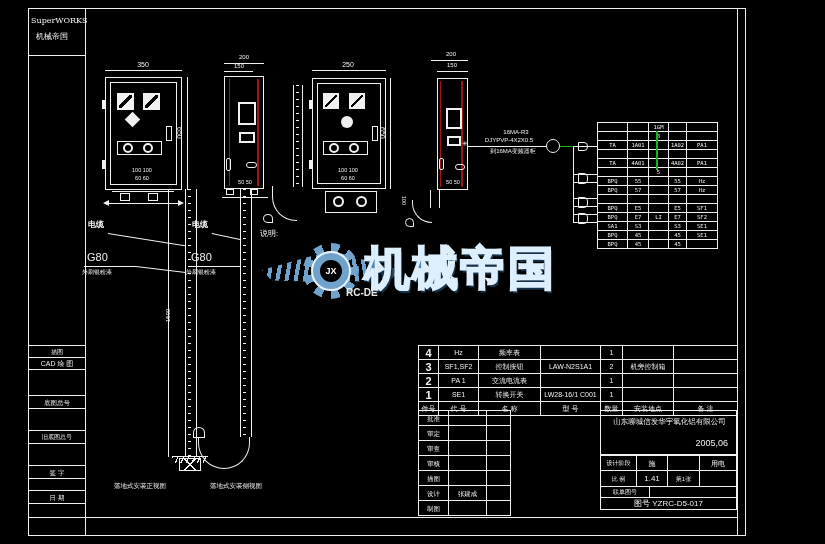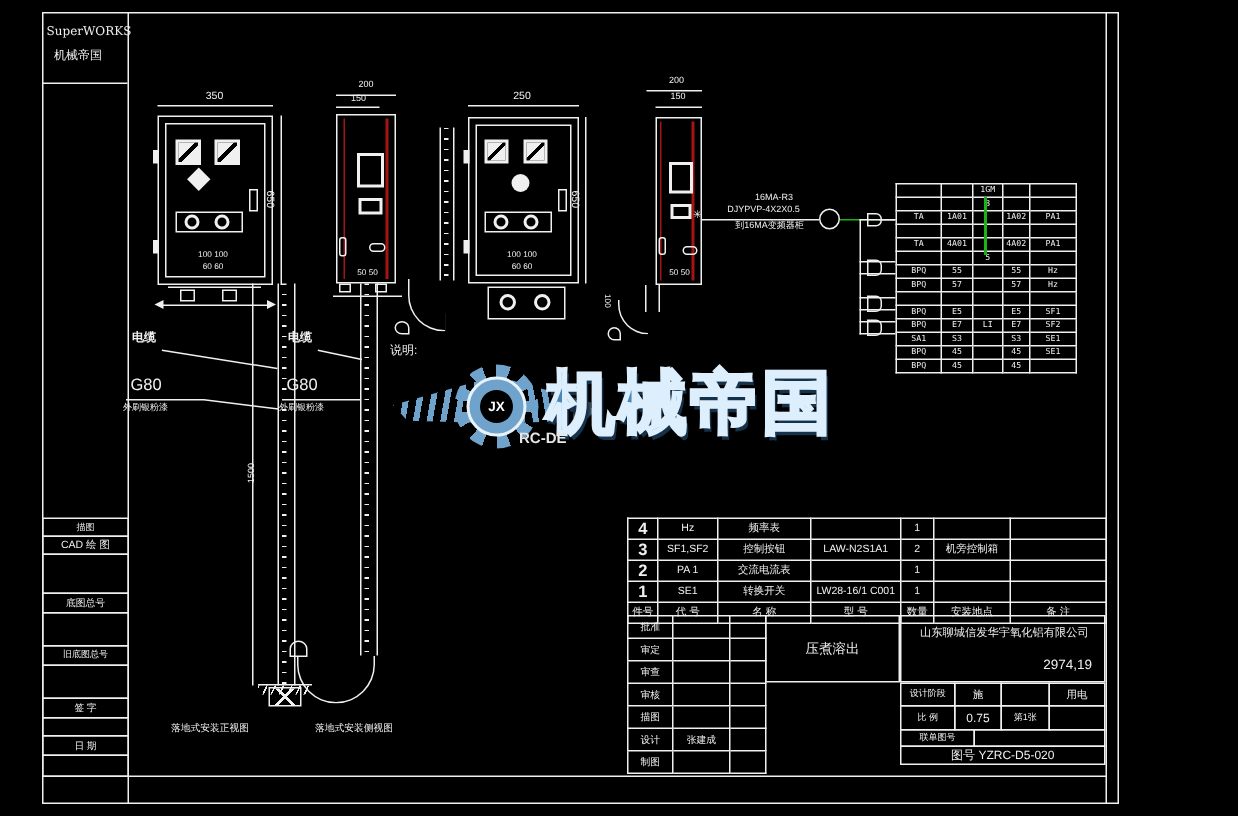--- a/index.html
+++ b/index.html
@@ -439,36 +439,33 @@
         </tr>
 
         <tr>
           <td>制图</td>
           <td></td>
           <td></td>
         </tr>
       </tbody>
   </table>
 
-  <div class="tbcell" style="left:510px;top:410px;width:90px;height:45px;font-size:9px;display:flex;align-items:center;justify-content:center;">
-      <span>压煮溶出</span>
-    </div>
 
   <div class="tbcell" style="left:600px;top:410px;width:137px;height:45px;">
     <div class="txt c" style="left:0;top:7px;width:137px;font-size:7.5px;">山东聊城信发华宇氧化铝有限公司</div>
-    <div class="txt" style="right:8px;top:28px;font-size:9px;">2974,19</div>
+    <div class="txt" style="right:8px;top:28px;font-size:9px;">2005,06</div>
   </div>
   <div class="tbcell" style="left:600px;top:455px;width:37px;height:16px;font-size:6px;line-height:15px;text-align:center;"><span>设计阶段</span></div>
   <div class="tbcell" style="left:636px;top:455px;width:32px;height:16px;font-size:7px;line-height:15px;text-align:center;"><span>施</span></div>
   <div class="tbcell" style="left:667px;top:455px;width:33px;height:16px;"></div>
   <div class="tbcell" style="left:699px;top:455px;width:38px;height:16px;font-size:7px;line-height:15px;text-align:center;"><span>用电</span></div>
   <div class="tbcell" style="left:600px;top:470px;width:37px;height:17px;font-size:6px;line-height:16px;text-align:center;"><span>比 例</span></div>
-  <div class="tbcell" style="left:636px;top:470px;width:32px;height:17px;font-size:8px;line-height:16px;text-align:center;"><span>0.75</span></div>
+  <div class="tbcell" style="left:636px;top:470px;width:32px;height:17px;font-size:8px;line-height:16px;text-align:center;"><span>1.41</span></div>
   <div class="tbcell" style="left:667px;top:470px;width:33px;height:17px;font-size:6px;line-height:16px;text-align:center;"><span>第1张</span></div>
   <div class="tbcell" style="left:699px;top:470px;width:38px;height:17px;"></div>
   <div class="tbcell" style="left:600px;top:486px;width:50px;height:12px;font-size:6px;line-height:11px;text-align:center;"><span>联单图号</span></div>
   <div class="tbcell" style="left:649px;top:486px;width:88px;height:12px;"></div>
   <div class="tbcell" style="left:600px;top:497px;width:137px;height:13px;font-size:8px;line-height:12px;text-align:center;">
     <span>图号</span>
-    <span>YZRC-D5-020</span>
+    <span>YZRC-D5-017</span>
   </div>
 
 </div>
 
 </body></html>

